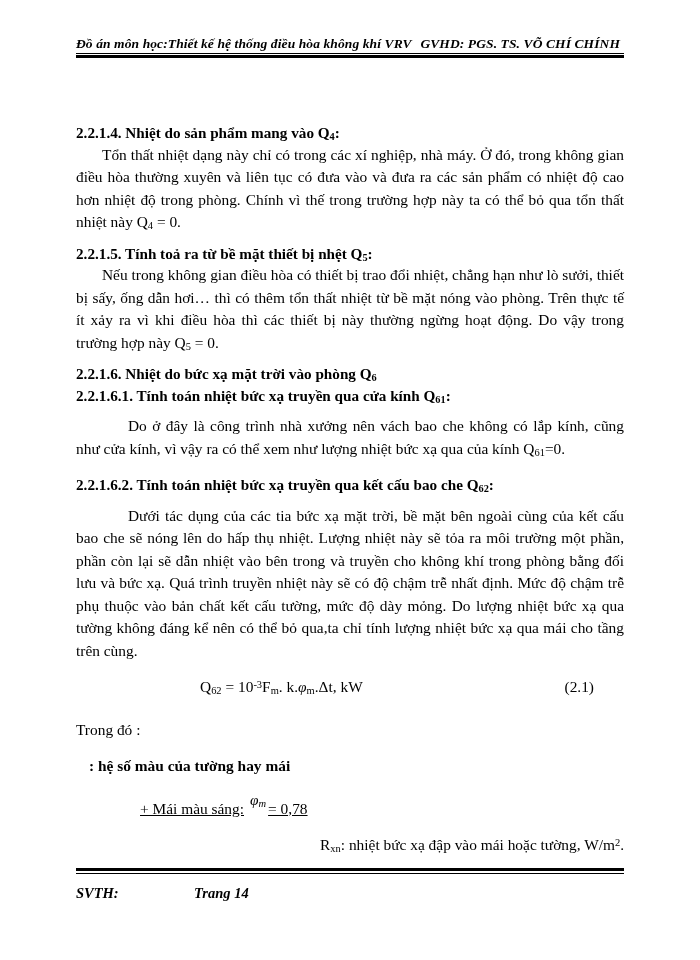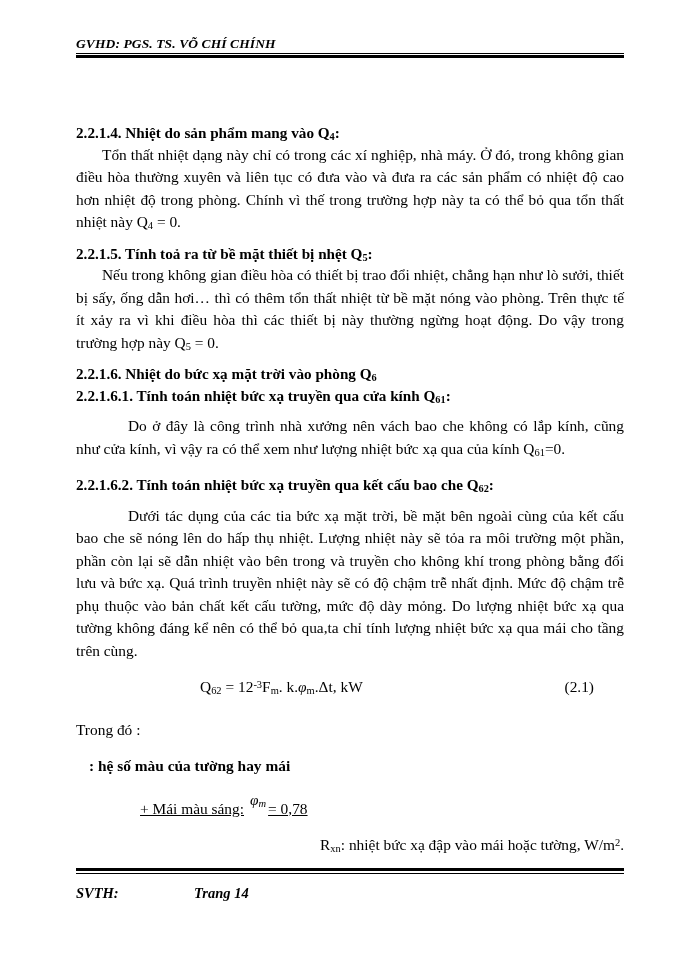--- a/index.html
+++ b/index.html
@@ -186,20 +186,21 @@
   .footer-lop { flex: 1; }
   .footer-trang { text-align: right; padding-right: 2px; }
 </style>
 </head>
 <body>
 
 <div class="page">
 
   <div class="header">
     <div class="header-row">
+      <span class="header-left">Đồ án môn học:Thiết kế hệ thống điều hòa không khí VRV</span>
       <span class="header-right">GVHD: PGS. TS. VÕ CHÍ CHÍNH</span>
     </div>
     <div class="header-rule-thin"></div>
     <div class="header-rule-thick"></div>
   </div>
 
   <div class="content">
 
     <h3 class="hd"><span>2.2.1.4. Nhiệt do sản phẩm mang vào Q</span><sub>4</sub><span>:</span></h3>
     <p class="para"><span>Tổn thất nhiệt dạng này chỉ có trong các xí nghiệp, nhà máy. Ở đó, trong không gian điều hòa thường xuyên và liên tục có đưa vào và đưa ra các sản phẩm có nhiệt độ cao hơn nhiệt độ trong phòng. Chính vì thế trong trường hợp này ta có thể bỏ qua tổn thất nhiệt này Q</span><sub>4</sub><span> = 0.</span></p>
@@ -223,21 +224,21 @@
 
     <h3 class="hd"><span>2.2.1.6.2. Tính toán nhiệt bức xạ truyền qua kết cấu bao che Q</span><sub>62</sub><span>:</span></h3>
 
     <div class="spacer-sm"></div>
 
     <p class="para wide-indent">Dưới tác dụng của các tia bức xạ mặt trời, bề mặt bên ngoài cùng của kết cấu bao che sẽ nóng lên do hấp thụ nhiệt. Lượng nhiệt này sẽ tỏa ra môi trường một phần, phần còn lại sẽ dẫn nhiệt vào bên trong và truyền cho không khí trong phòng bằng đối lưu và bức xạ. Quá trình truyền nhiệt này sẽ có độ chậm trễ nhất định. Mức độ chậm trễ phụ thuộc vào bản chất kết cấu tường, mức độ dày mỏng. Do lượng nhiệt bức xạ qua tường không đáng kể nên có thể bỏ qua,ta chỉ tính lượng nhiệt bức xạ qua mái cho tầng trên cùng.</p>
 
     <div class="spacer-md"></div>
 
     <div class="formula-row">
-      <span class="formula-main"><span>Q</span><sub>62</sub><span> = 12</span><sup>-3</sup><span>F</span><sub>m</sub><span>. k.</span><span class="phi">φ</span><sub>m</sub><span>.Δt, kW</span></span>
+      <span class="formula-main"><span>Q</span><sub>62</sub><span> = 10</span><sup>-3</sup><span>F</span><sub>m</sub><span>. k.</span><span class="phi">φ</span><sub>m</sub><span>.Δt, kW</span></span>
       <span class="formula-num">(2.1)</span>
     </div>
 
     <div class="spacer-lg"></div>
 
     <p class="trongdo">Trong đó :</p>
 
     <div class="spacer-md"></div>
 
     <p class="sym-def">: hệ số màu của tường hay mái</p>

